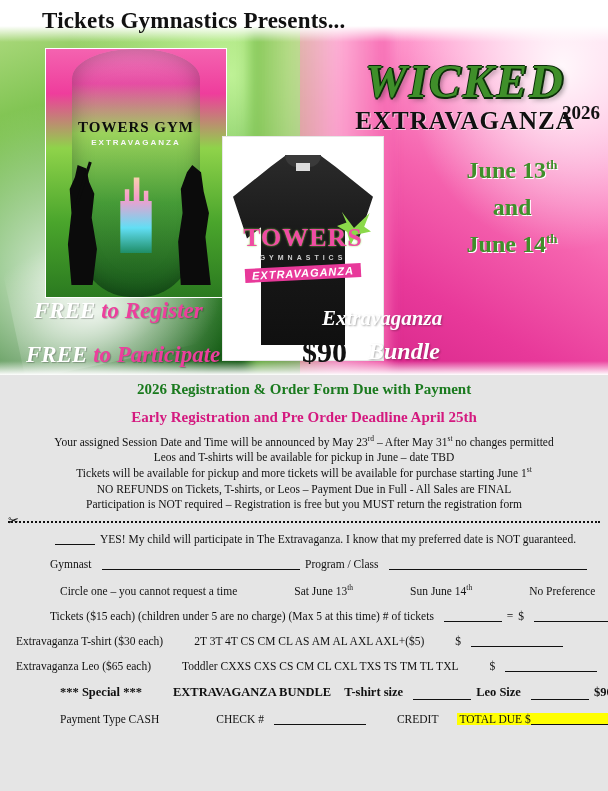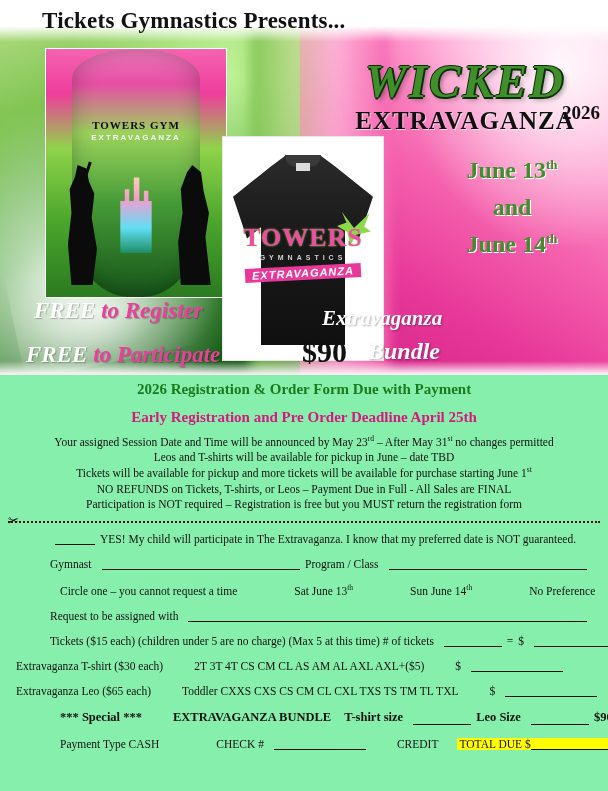--- a/index.html
+++ b/index.html
@@ -135,21 +135,21 @@
   .leo-text {
     position: absolute;
     left: 50%; top: 70px;
     transform: translateX(-50%);
     text-align: center;
     width: 130px;
   }
   .leo-text .l1 {
     font-family: "Liberation Serif", serif;
     font-weight: bold;
-    font-size: 11px;
+    font-size: 15px;
     color: #0d0d0d;
     letter-spacing: 1px;
   }
   .leo-text .l2 {
     font-family: "Liberation Sans", sans-serif;
     font-weight: bold;
     font-size: 8px;
     color: #f7f7f7;
     letter-spacing: 2px;
     margin-top: 2px;
@@ -325,21 +325,21 @@
     font-size: 24px;
     color: #ffffff;
     text-shadow: 1px 1px 2px rgba(0,0,0,0.3);
   }
 
   
   .form {
     position: absolute;
     left: 0; top: 375px;
     width: 608px; height: 416px;
-    background: #86efac;
+    background: #e5e5e5;
   }
   .hdr1 {
     text-align: center;
     font-family: "Liberation Serif", serif;
     font-weight: bold;
     font-size: 15px;
     color: #1a7a1e;
     margin-top: 6px;
   }
   .hdr2 {
@@ -516,24 +516,20 @@
       <div class="row indent3">
         <span class="lbl">Circle one – you cannot request a time</span>
         <span class="gap-lg"></span>
         <span class="lbl"><span>Sat June 13</span><sup>th</sup></span>
         <span class="gap-lg"></span>
         <span class="lbl"><span>Sun June 14</span><sup>th</sup></span>
         <span class="gap-lg"></span>
         <span class="lbl">No Preference</span>
       </div>
 
-      <div class="row indent2">
-        <span class="lbl">Request to be assigned with</span>
-        <span class="line"></span>
-      </div>
 
       <div class="row indent2">
         <span class="lbl">Tickets ($15 each) (children under 5 are no charge) (Max 5 at this time) # of tickets</span>
         <span class="line short"></span>
         <span class="lbl">=</span>
         <span class="lbl">$</span>
         <span class="line mid"></span>
       </div>
 
       <div class="row">

